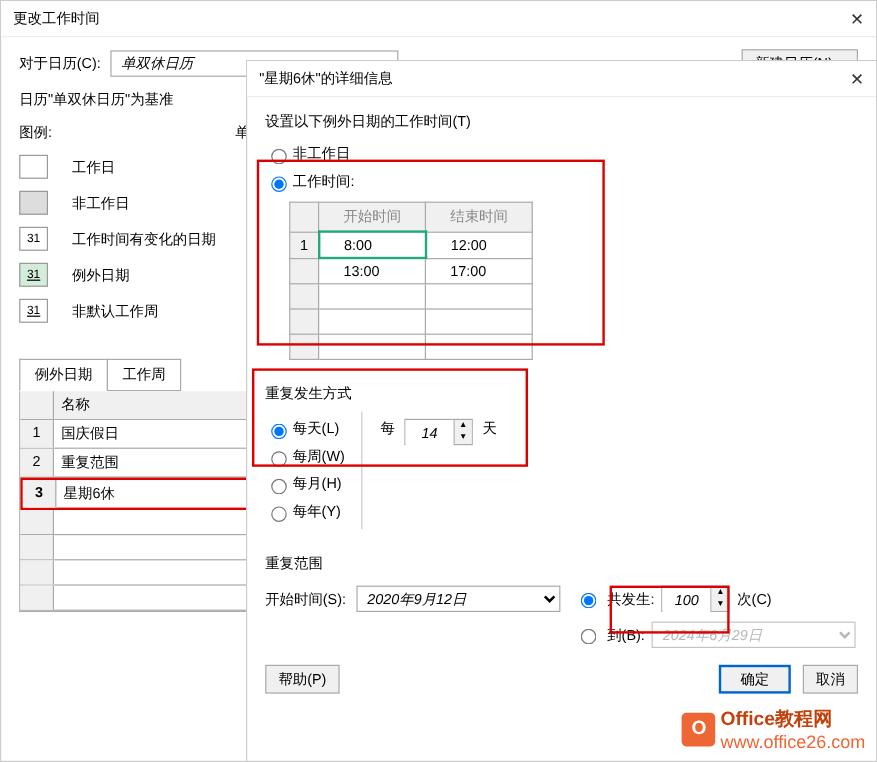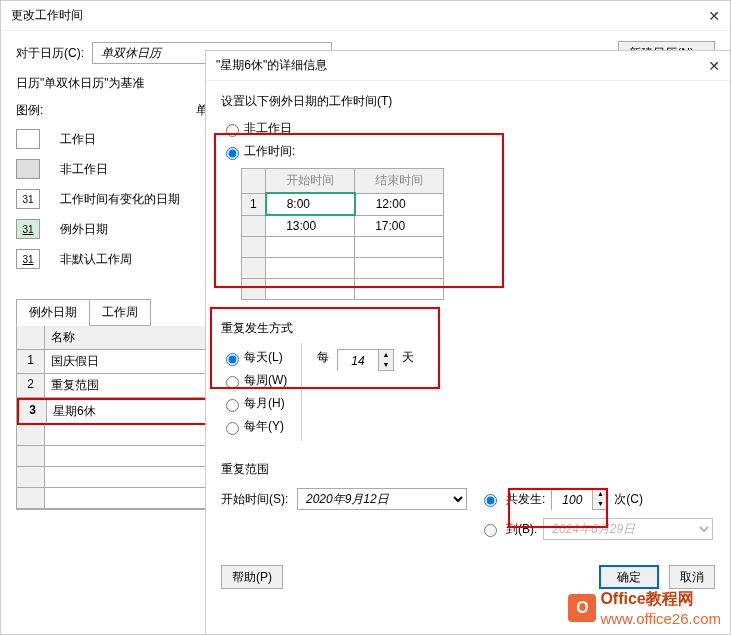--- a/index.html
+++ b/index.html
@@ -247,21 +247,21 @@
       </div>
       <span style="margin-left:6px">次(C)</span>
     </div>
     <div class="row">
       <span style="width:258px"></span>
       <input type="radio" name="rng" style="">
       <span style="margin:0 6px">到(B):</span>
       <select style="width:170px;color:#999" disabled=""><option>2024年6月29日</option></select>
     </div>
 
-    <div style="display:flex;margin-top:25px;align-items:flex-end">
+    <div style="display:flex;margin-top:14px;align-items:flex-end">
       <button class="btn">帮助(P)</button>
       <span style="flex:1"></span>
       <button class="btn btn-primary">确定</button>
       <span style="width:10px"></span>
       <button class="btn">取消</button>
     </div>
   </div>
 </div>
 
 <div class="redbox rb1"></div>

